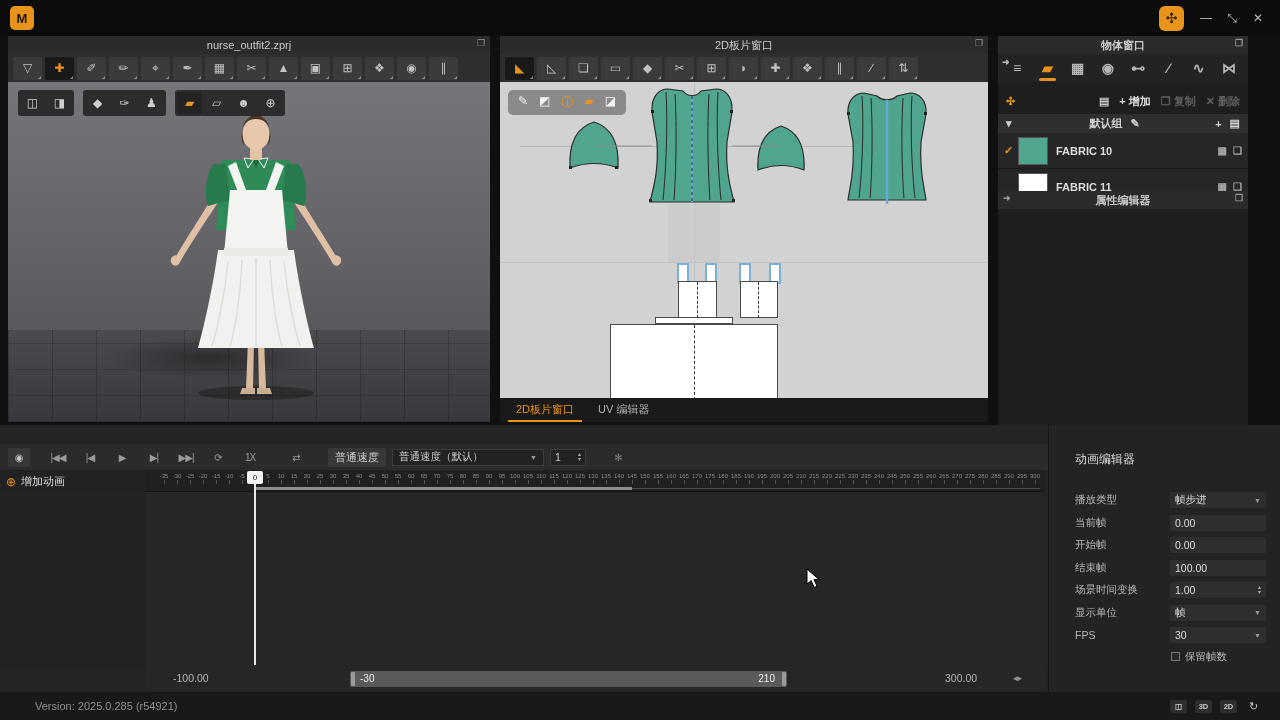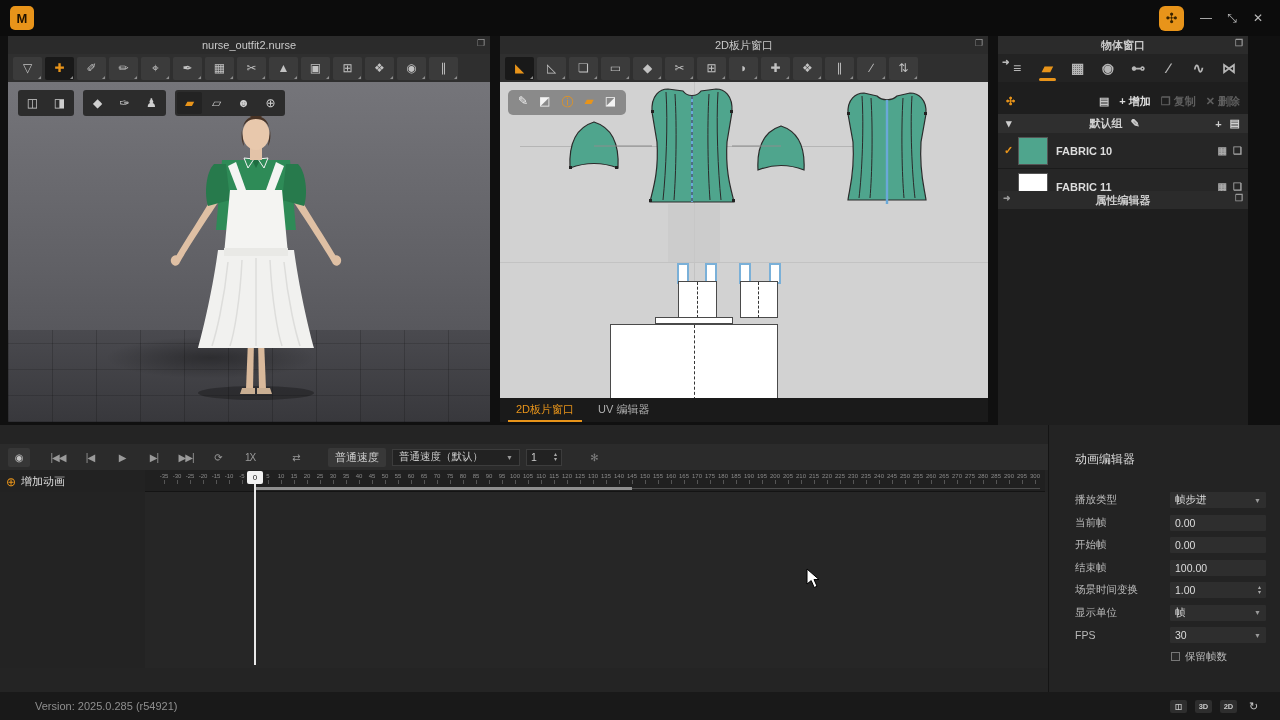--- a/index.html
+++ b/index.html
@@ -88,21 +88,21 @@
   #anim { position:absolute; left:0; top:425px; width:1280px; height:267px; background:#242424; }
   #anim-title { position:absolute; left:0; top:0; width:1280px; height:19px; background:#262626;
     display:flex; align-items:center; justify-content:center; font-size:11px; color:#c9c9c9; }
   #anim-title-ic { position:absolute; right:6px; top:3px; font-size:9px; color:#999; letter-spacing:4px; }
   #anim-controls { position:absolute; left:0; top:19px; width:1048px; height:26px; background:#2b2b2b;
     display:flex; align-items:center; padding-left:8px; gap:6px; }
   .tr-btn { min-width:24px; text-align:center; font-size:10px; color:#9a9a9a; letter-spacing:-1px; }
   .rec-tile { width:22px; height:19px; background:#373737; border-radius:2px; color:#c5c5c5;
     display:flex; align-items:center; justify-content:center; font-size:10px; margin-right:10px; }
   .sim-label { background:#383838; padding:2px 7px; font-size:11px; color:#ccc; border-radius:2px; margin-left:14px; }
-  .anim-dd { width:128px; height:17px; background:#222; border:1px solid #3c3c3c; display:flex;
+  .anim-dd { width:152px; height:17px; background:#222; border:1px solid #3c3c3c; display:flex;
     align-items:center; padding:0 6px; font-size:10.5px; color:#ccc; }
   .dd-arrow { margin-left:auto; font-size:7px; color:#999; }
   .spin { width:36px; height:17px; background:#222; border:1px solid #3c3c3c; display:flex;
     align-items:center; padding:0 4px; font-size:10.5px; color:#ccc; }
   .spin-arrows { margin-left:auto; display:flex; flex-direction:column; font-size:6px; line-height:5px; color:#aaa; }
   #left-col { position:absolute; left:0; top:45px; width:145px; height:198px; background:#222; }
   #add-anim { position:absolute; left:6px; top:49px; display:flex; align-items:center; gap:5px;
     font-size:11px; color:#ddd; }
   #add-anim .plus { color:#e8941a; font-size:12px; }
   #ruler { position:absolute; left:145px; top:45px; width:900px; height:22px; background:#202020;
@@ -159,21 +159,21 @@
     <div id="win-ctrls" style="display:flex;gap:10px;">
         <div class="win-ctrl">—</div>
         <div class="win-ctrl">⤡</div>
         <div class="win-ctrl">✕</div>
       </div>
   </div>
 </div>
 
 <div id="vp3d">
   <div class="titlebar">
-    <span>nurse_outfit2.nurse</span>
+    <span>nurse_outfit2.zprj</span>
     <span class="float-icon">❐</span>
   </div>
   <div class="toolbar" id="vp3d-toolbar">
       <div class="tool-tile">▽</div>
       <div class="tool-tile active">✚</div>
       <div class="tool-tile">✐</div>
       <div class="tool-tile">✏</div>
       <div class="tool-tile">⌖</div>
       <div class="tool-tile">✒</div>
       <div class="tool-tile">▦</div>
@@ -680,20 +680,31 @@
         <div class="tick-line"></div>
       </div>
     </div>
   <div id="scrub-light"></div>
   <div id="scrub-dark"></div>
   <div id="tl-body">
     <div id="tl-body-left"></div>
   </div>
   <div id="playhead">0</div>
   <div id="playhead-line"></div>
+  <div id="rangebar">
+    <span id="range-min">-100.00</span>
+    <div id="range-track">
+      <div class="range-handle" style="left:1px;"></div>
+      <span id="range-start">-30</span>
+      <span id="range-end">210</span>
+      <div class="range-handle" style="right:1px;"></div>
+    </div>
+    <span id="range-max">300.00</span>
+    <span id="range-fit">◂▸</span>
+  </div>
 
   <div id="envpanel">
     <div id="env-title">动画编辑器</div>
     <div id="env-rows">
         <div class="env-row">
           <div class="env-label">播放类型</div>
           <div class="env-control">
             <span>帧步进</span>
             <span class="dd-arrow">▼</span>
           </div>

